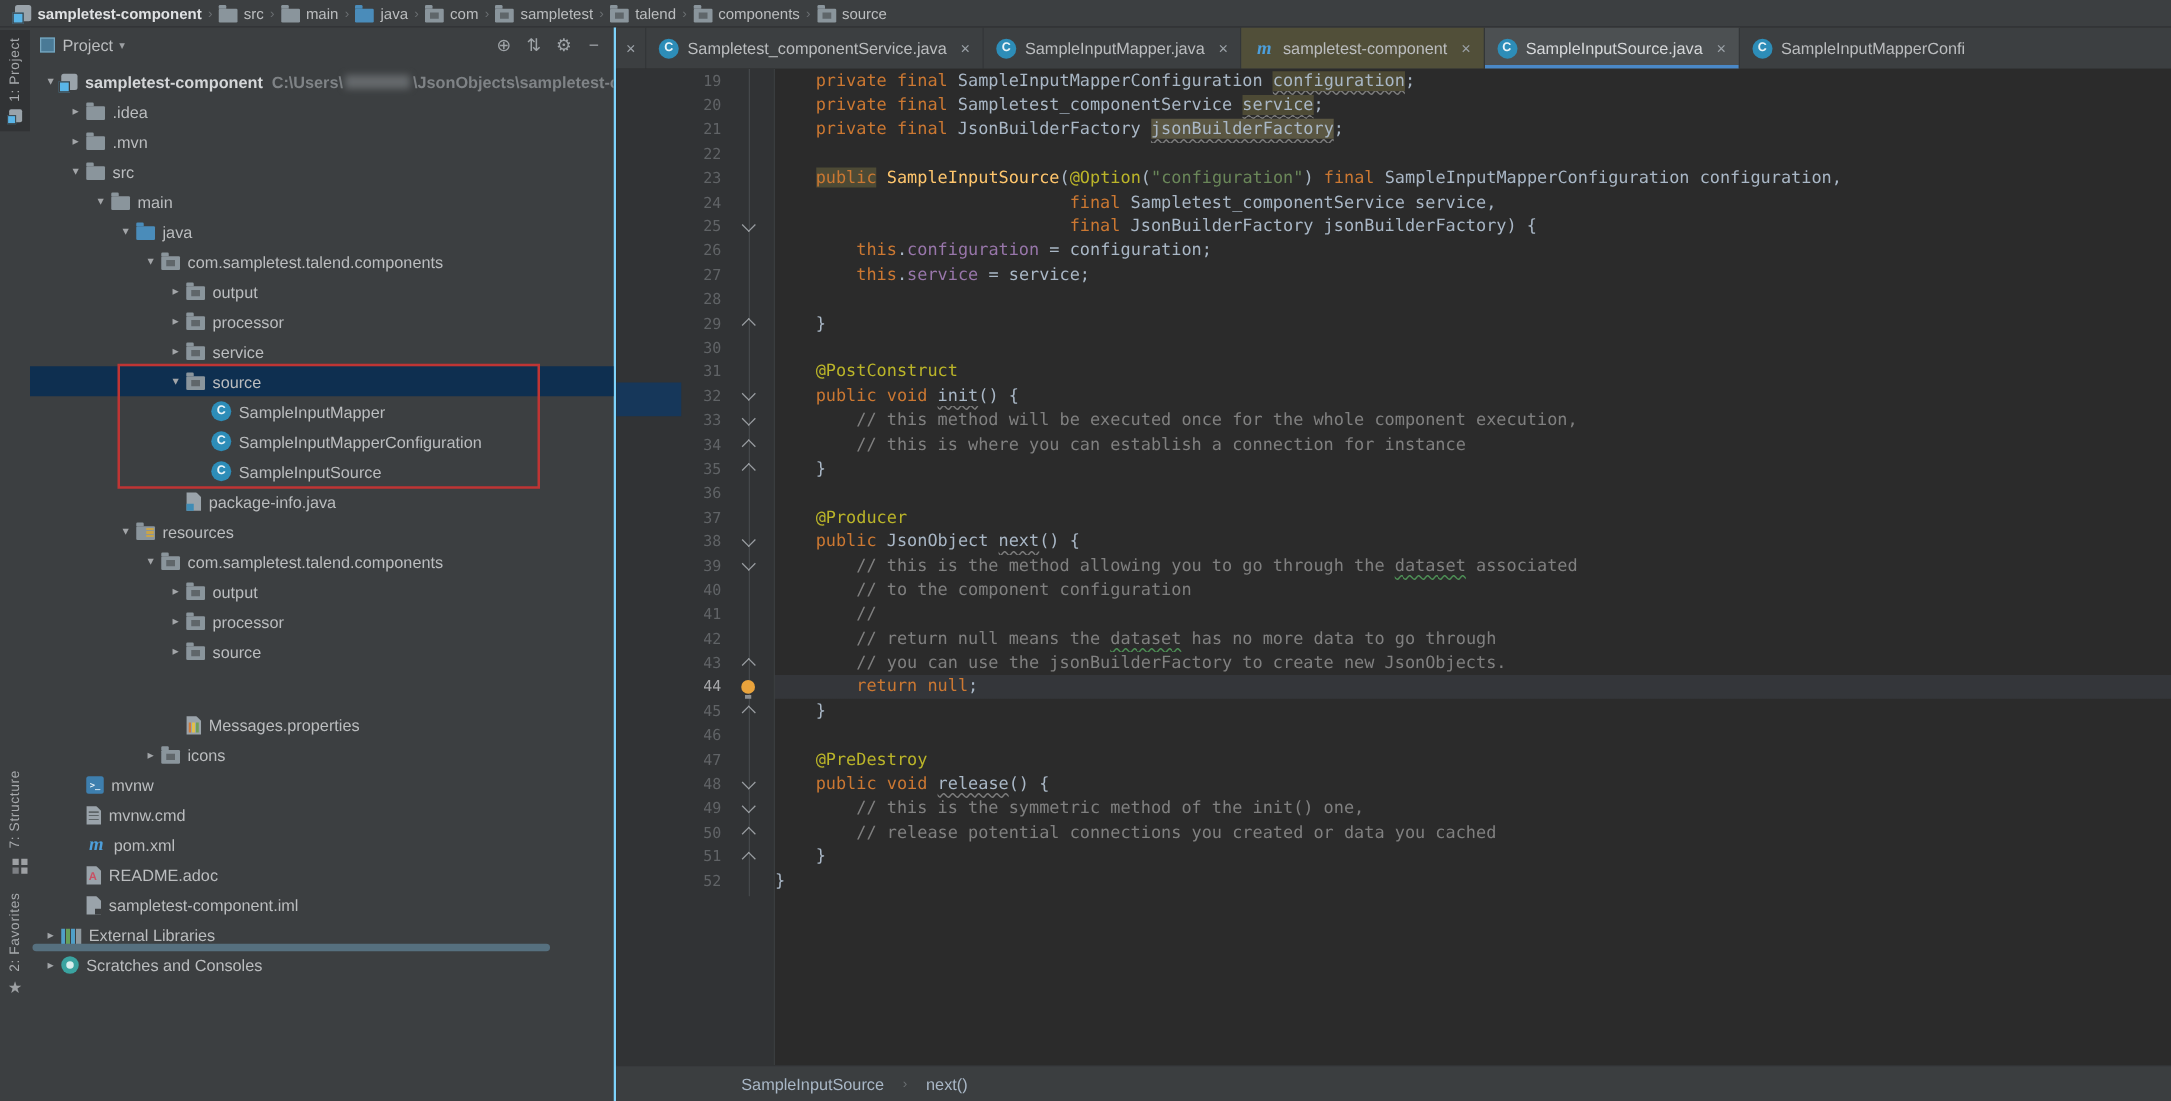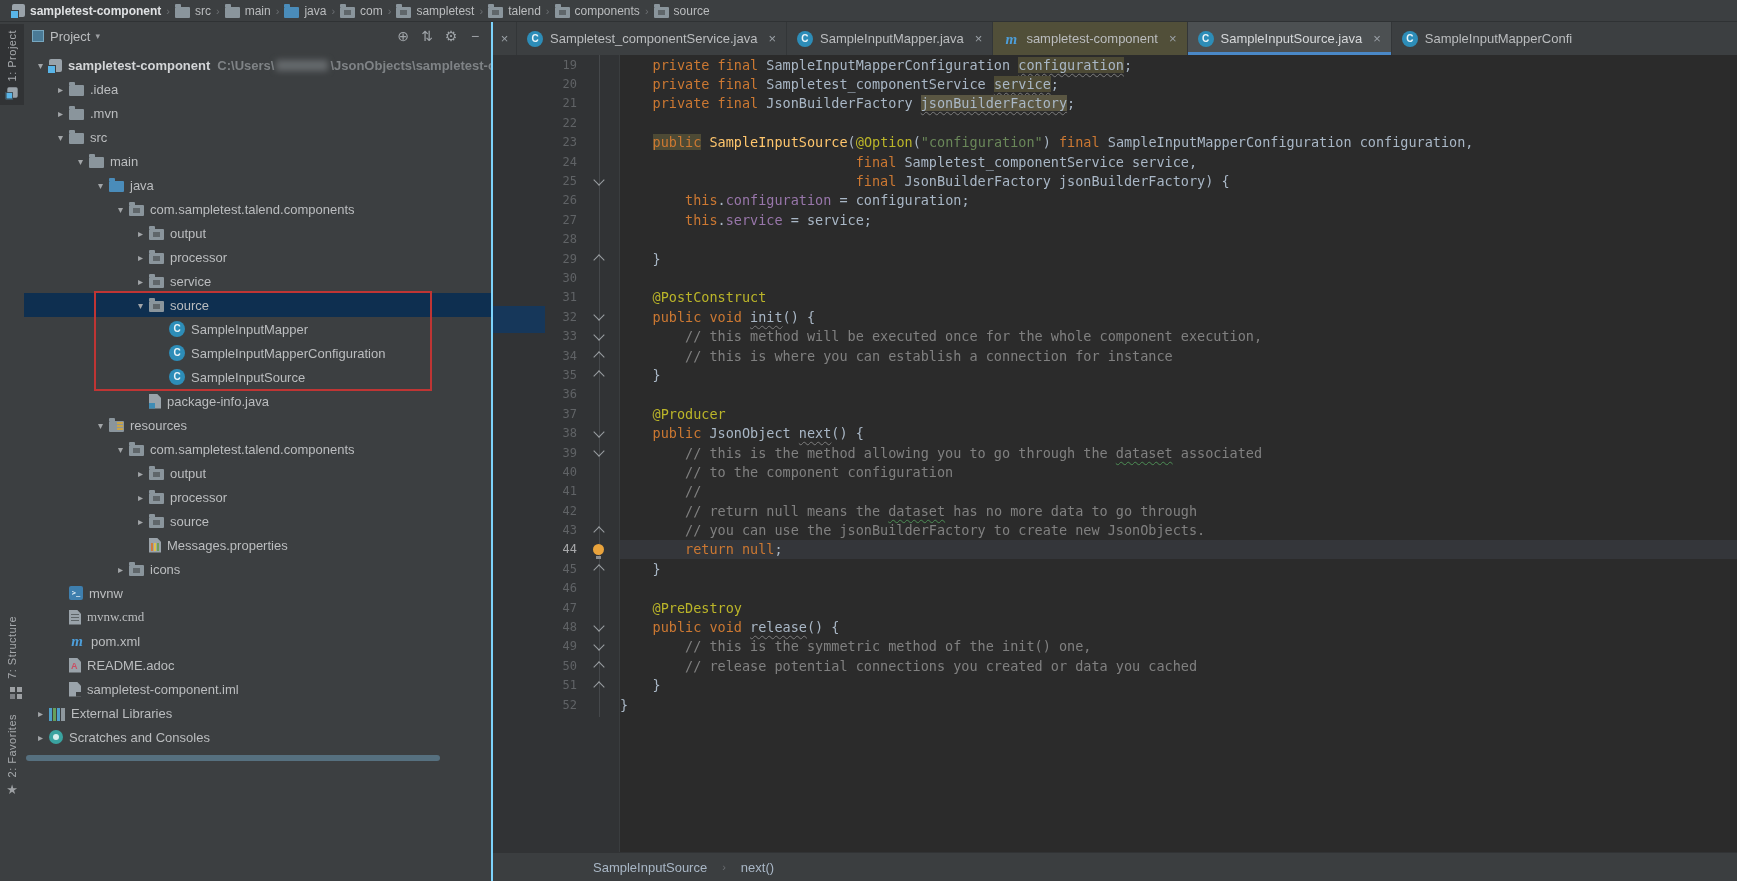--- a/index.html
+++ b/index.html
@@ -294,36 +294,36 @@
       <div class="trow" style="padding-left: 108px;">
         <span class="arr">▸</span>
         <span class="ic ic-package"></span>
         <span class="lbl">processor</span>
       </div>
       <div class="trow" style="padding-left: 108px;">
         <span class="arr">▸</span>
         <span class="ic ic-package"></span>
         <span class="lbl">source</span>
       </div>
-      <div class="trow" style="padding-left: 108px;">
+      <div class="trow" style="padding-left: 108px; margin-top: 35px;">
         <span class="arr"></span>
         <span class="ic icf ic-properties"></span>
         <span class="lbl">Messages.properties</span>
       </div>
       <div class="trow" style="padding-left: 88px;">
         <span class="arr">▸</span>
         <span class="ic ic-package"></span>
         <span class="lbl">icons</span>
       </div>
       <div class="trow" style="padding-left: 28px;">
         <span class="arr"></span>
         <span class="ic ic-terminal"></span>
         <span class="lbl">mvnw</span>
       </div>
-      <div class="trow" style="padding-left: 28px; font-family: Liberation Serif, serif;">
+      <div class="trow" style="padding-left: 28px;">
         <span class="arr"></span>
         <span class="ic icf ic-text-file"></span>
         <span class="lbl">mvnw.cmd</span>
       </div>
       <div class="trow" style="padding-left: 28px;">
         <span class="arr"></span>
         <span class="ic ic-maven"></span>
         <span class="lbl">pom.xml</span>
       </div>
       <div class="trow" style="padding-left: 28px;">

